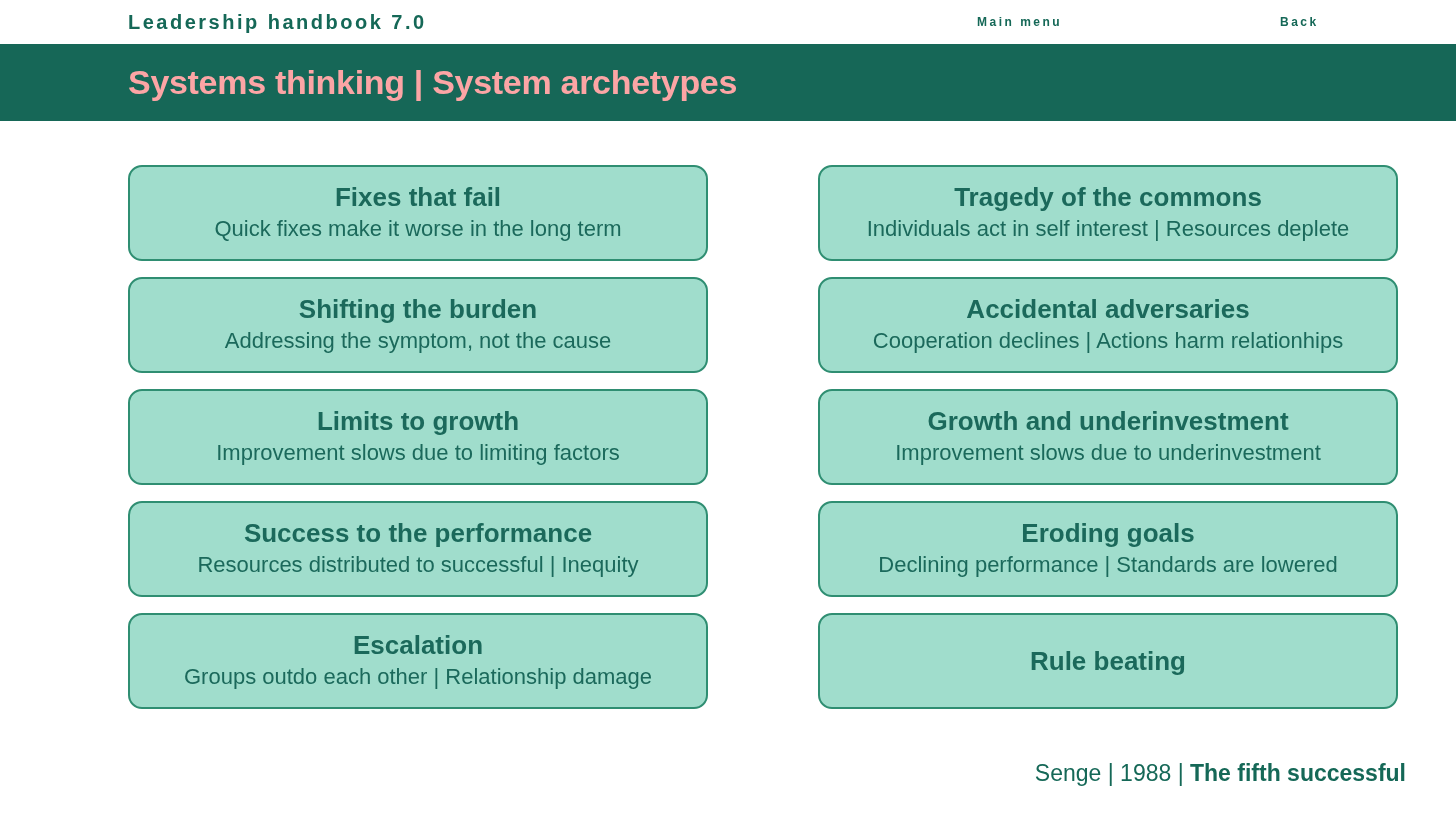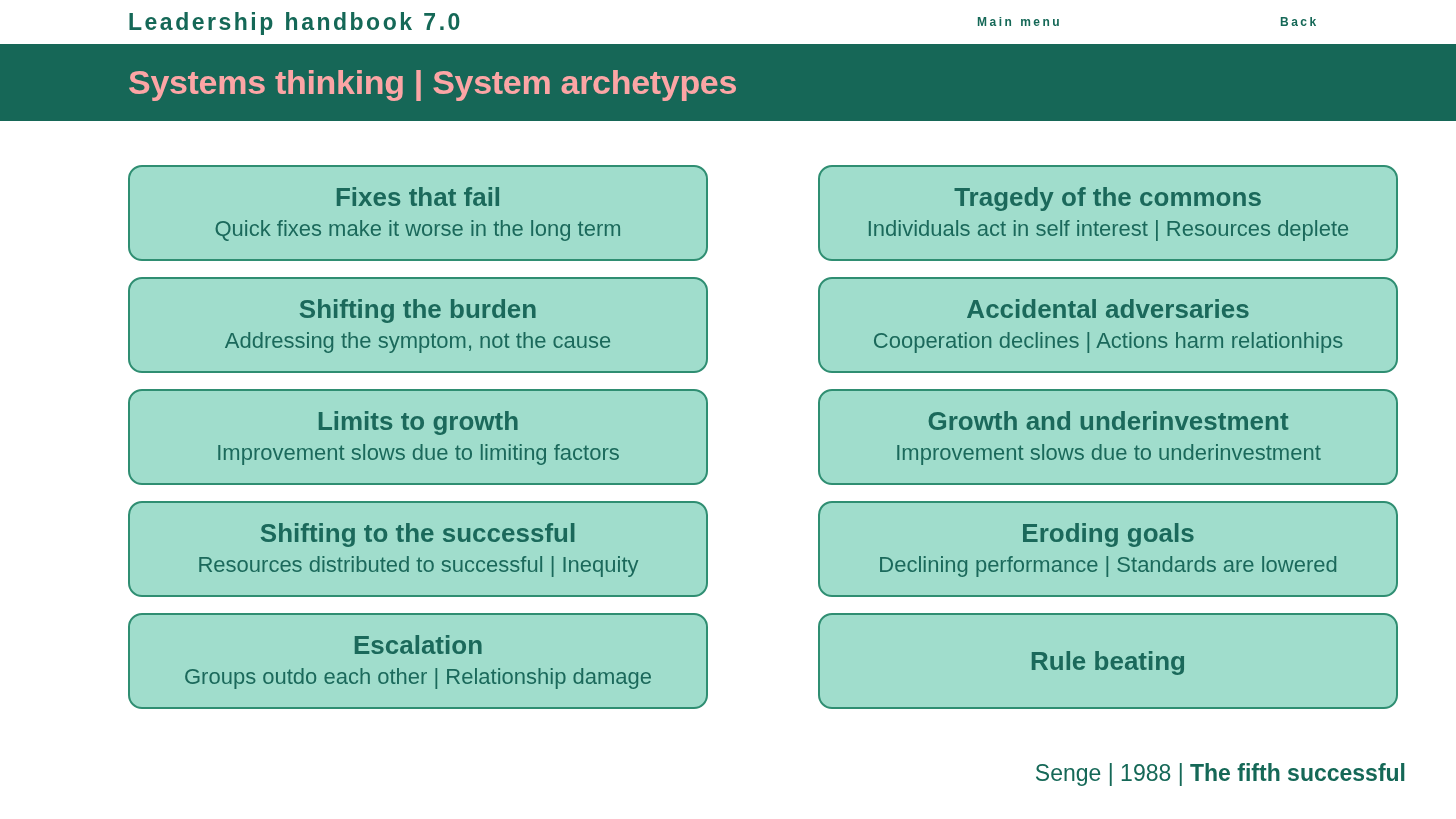--- a/index.html
+++ b/index.html
@@ -23,21 +23,21 @@
     width: 100%;
     height: 44px;
     background: #ffffff;
   }
   .topbar-title {
     position: absolute;
     left: 128px;
     top: 50%;
     transform: translateY(-50%);
     color: var(--accent-text, #156857);
-    font-size: 23px;
+    font-size: 20px;
     font-weight: 700;
     letter-spacing: 2.5px;
     white-space: nowrap;
   }
   .nav-link {
     position: absolute;
     top: 50%;
     transform: translateY(-50%);
     color: var(--accent-text, #156857);
     font-size: 12px;
@@ -140,21 +140,21 @@
     </div>
     <div class="card">
       <div class="card-title">Shifting the burden</div>
       <div class="card-subtitle">Addressing the symptom, not the cause</div>
     </div>
     <div class="card">
       <div class="card-title">Limits to growth</div>
       <div class="card-subtitle">Improvement slows due to limiting factors</div>
     </div>
     <div class="card">
-      <div class="card-title">Shifting to the successful</div>
+      <div class="card-title">Success to the performance</div>
       <div class="card-subtitle">Resources distributed to successful | Inequity</div>
     </div>
     <div class="card">
       <div class="card-title">Escalation</div>
       <div class="card-subtitle">Groups outdo each other | Relationship damage</div>
     </div>
   </div>
 
   <div class="col col-right">
     <div class="card">

